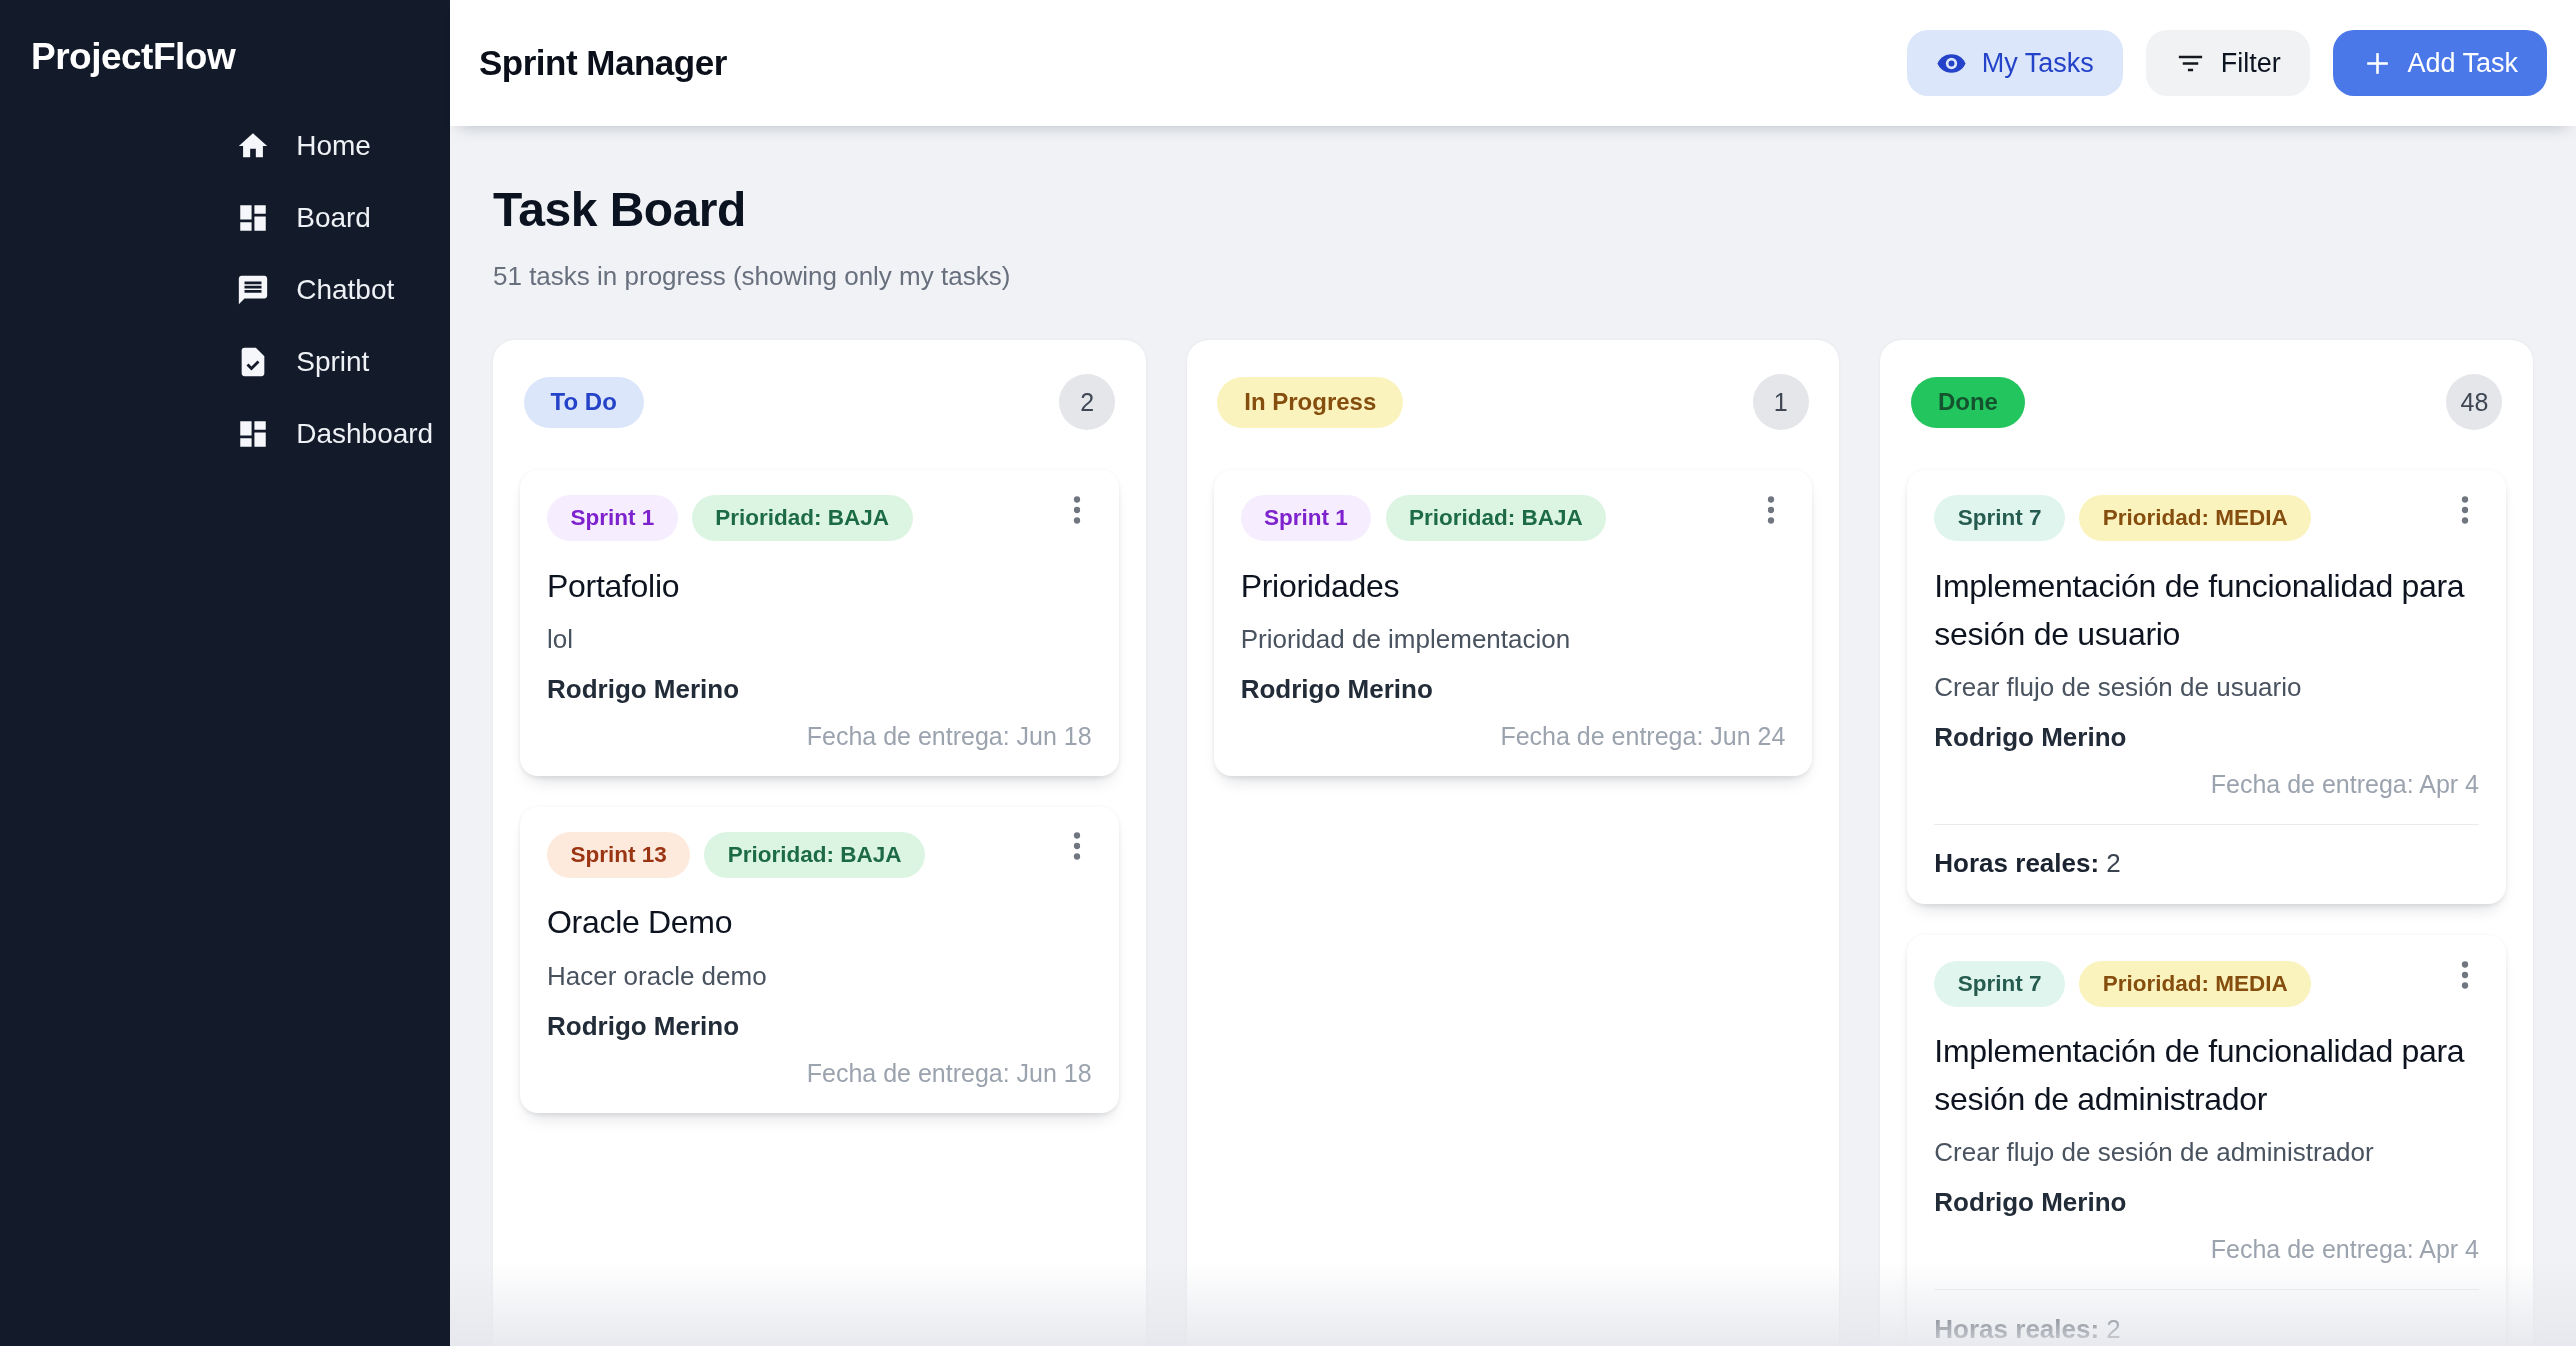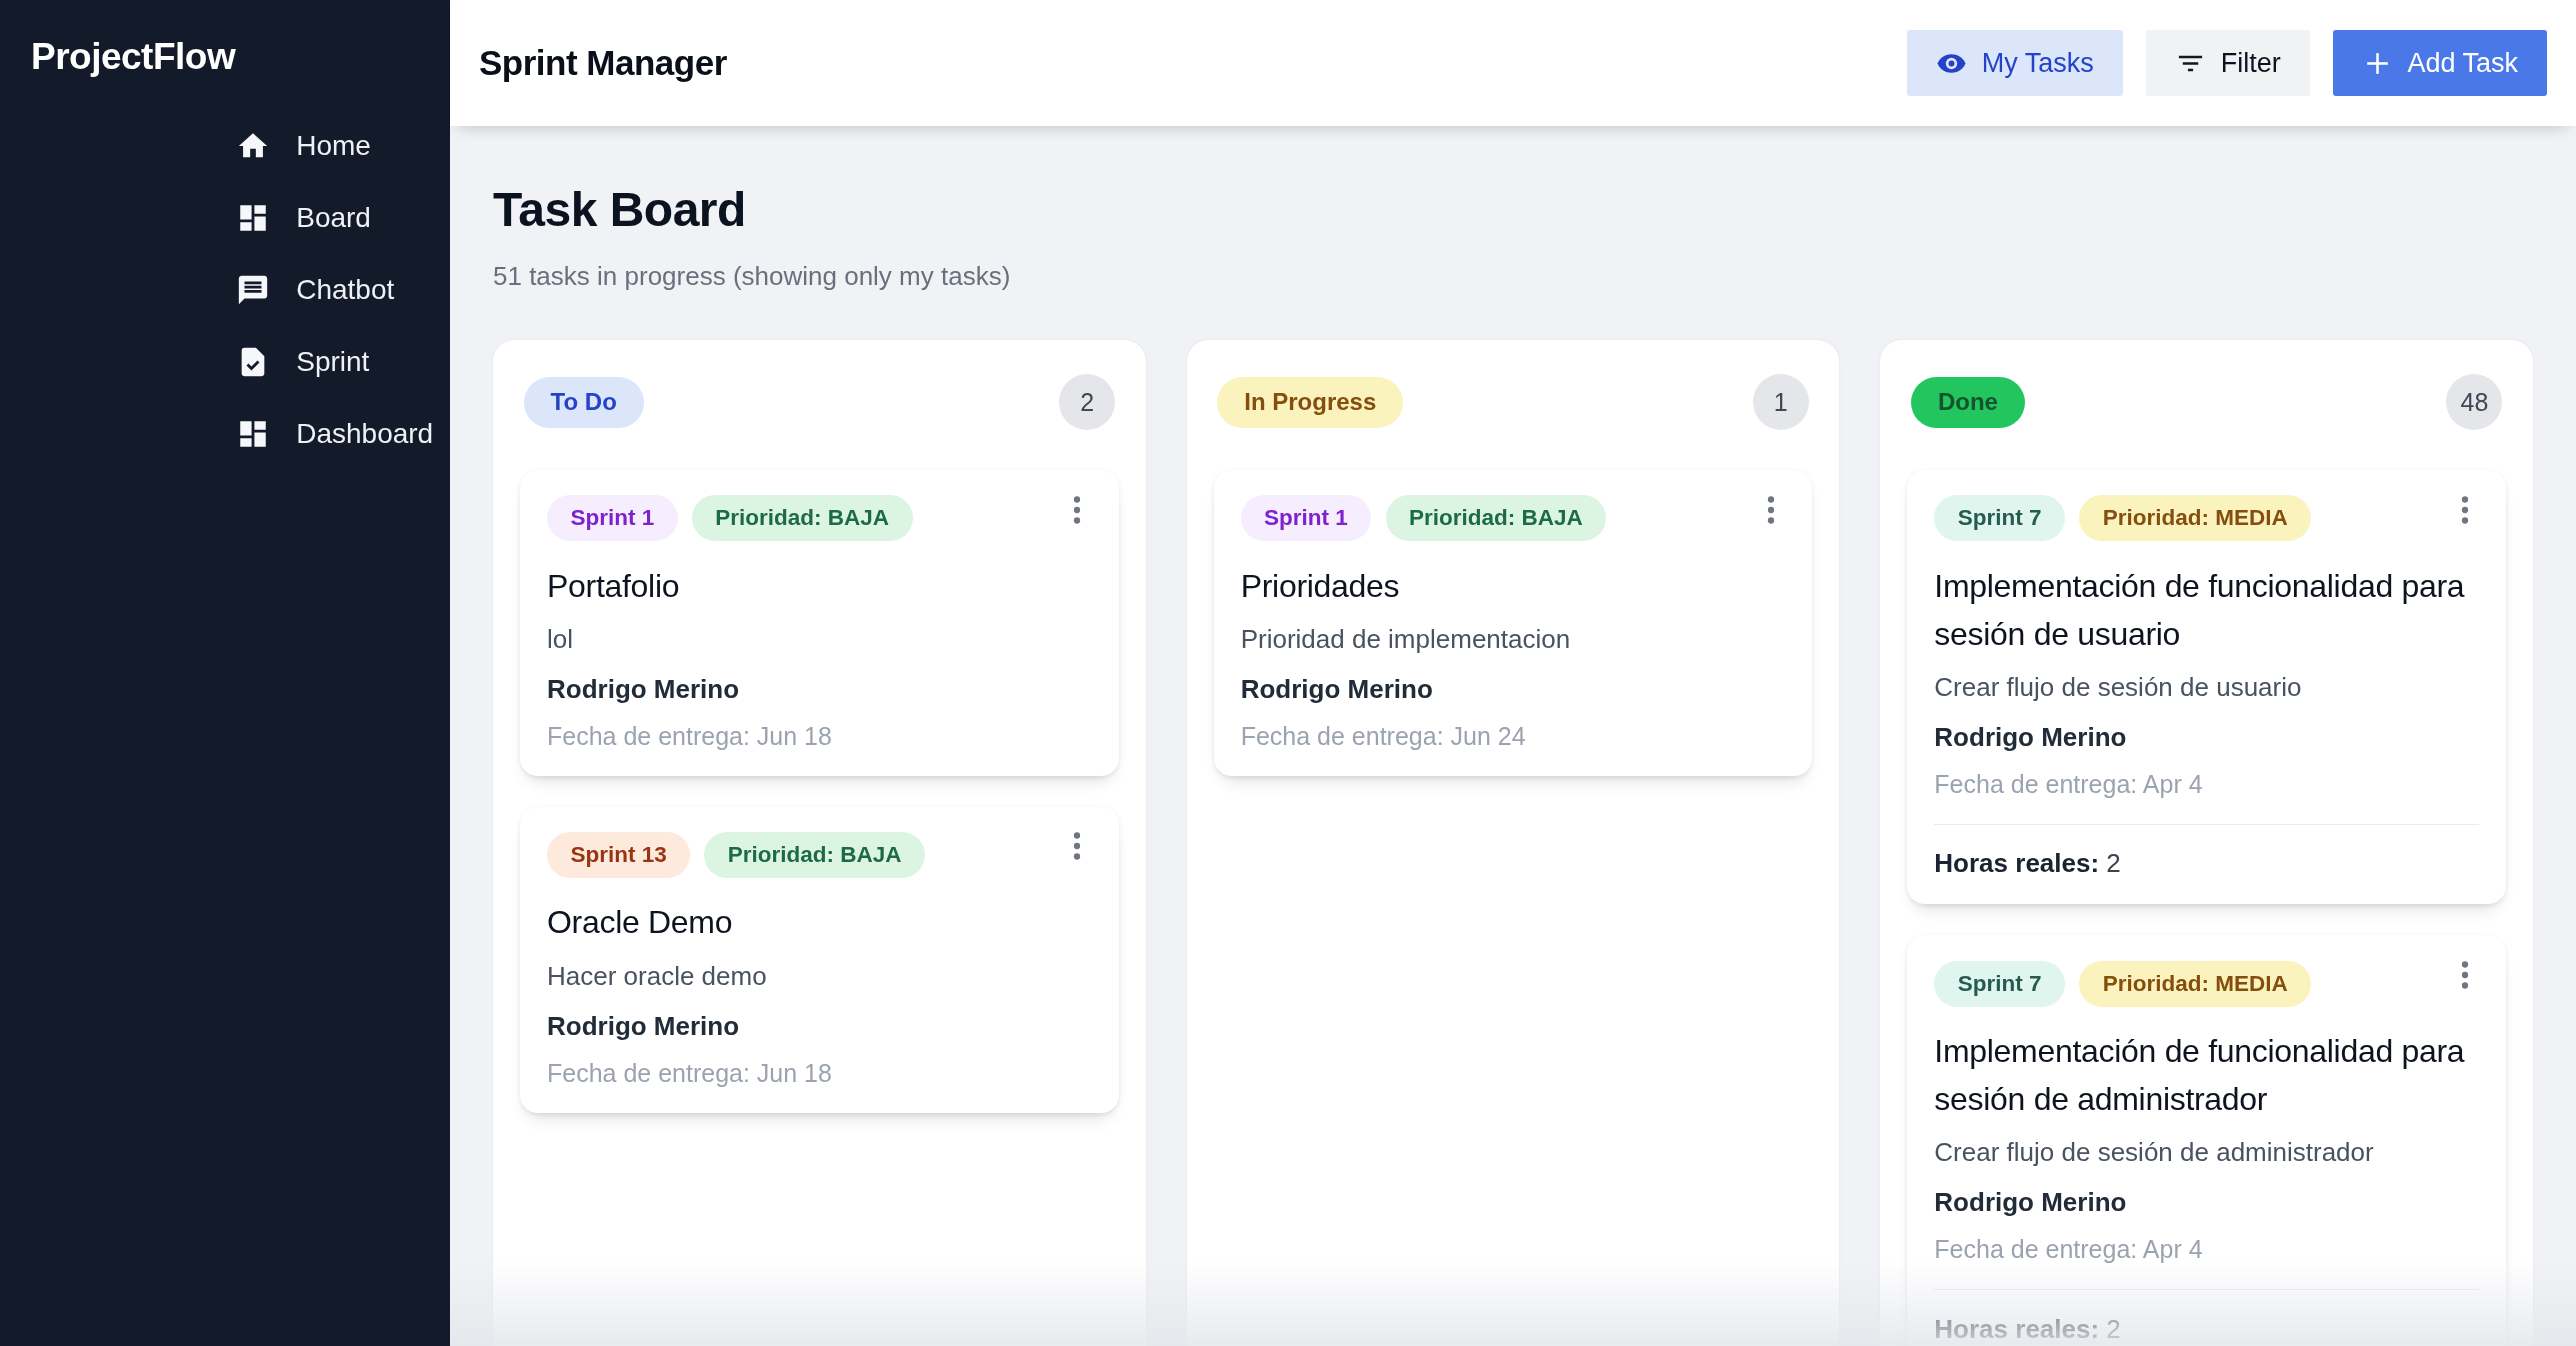--- a/index.html
+++ b/index.html
@@ -30,21 +30,21 @@
   header.topbar {
     height:126px; background:#ffffff; flex:0 0 126px;
     display:flex; align-items:center; justify-content:space-between;
     padding:0 29px; position:relative; z-index:5;
     box-shadow:0 9px 14.4px -9px rgba(15,23,42,0.25);
   }
   .topbar h1 { font-size:35px; font-weight:700; letter-spacing:-0.5px; color:#0a0f1a; }
   .actions { display:flex; align-items:center; gap:23.4px; }
   .btn {
     display:inline-flex; align-items:center; gap:14.4px; border:none; cursor:pointer;
-    height:66px; padding:0 29px; border-radius:3px; font-size:27px; font-weight:500;
+    height:66px; padding:0 29px; border-radius:21px; font-size:27px; font-weight:500;
     font-family:inherit;
   }
   .btn svg { width:31px; height:31px; }
   .btn-mytasks { background:#dbe6fa; color:#2443c8; }
   .btn-mytasks svg { fill:#2443c8; }
   .btn-filter { background:#f1f2f4; color:#0b1220; }
   .btn-filter svg { fill:#15181e; }
   .btn-add { background:#4a78e8; color:#ffffff; }
   .btn-add svg { fill:#ffffff; }
 
@@ -89,21 +89,21 @@
   .kebab {
     margin-left:auto; background:transparent; border:none; cursor:pointer;
     width:43px; height:50px; display:flex; align-items:flex-start; justify-content:center;
     align-self:flex-start; margin-top:-3.6px; margin-right:-7.2px;
   }
   .kebab svg { width:36px; height:36px; fill:#6f7680; }
 
   .card-title { font-size:32px; font-weight:400; color:#0d131f; line-height:1.5; letter-spacing:-0.3px; margin-bottom:14.4px; }
   .card-desc { font-size:26px; color:#49525f; margin-bottom:19px; }
   .card-assignee { font-size:26px; font-weight:700; color:#222b38; margin-bottom:17px; }
-  .card-due { font-size:25px; color:#9ba3ae; }
+  .card-due { font-size:25px; color:#9ba3ae;text-align:right; }
   .card-divider { border-top:1.8px solid #e9ebef; margin-top:25px; }
   .card-hours { margin-top:23.4px; font-size:26px; color:#3a4350; }
   .card-hours .hours-label { font-weight:700; color:#1b2330; }
 
   .bottom-fade {
     position:absolute; left:0; right:0; bottom:0; height:86px; pointer-events:none;
     background:linear-gradient(180deg, rgba(240,242,245,0) 0%, rgba(229,231,236,0.9) 100%);
   }
 </style>
 </head>

